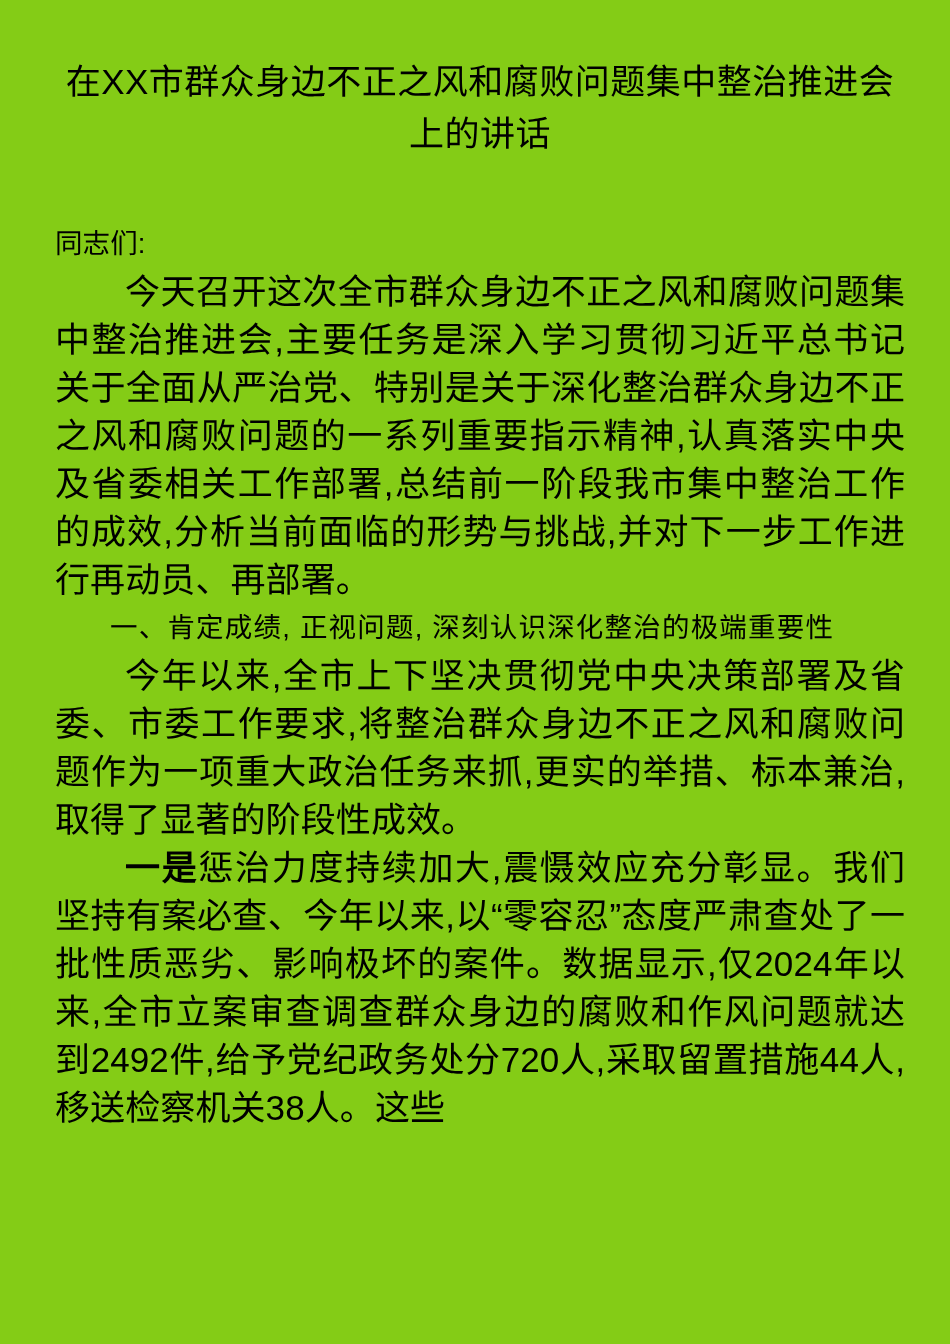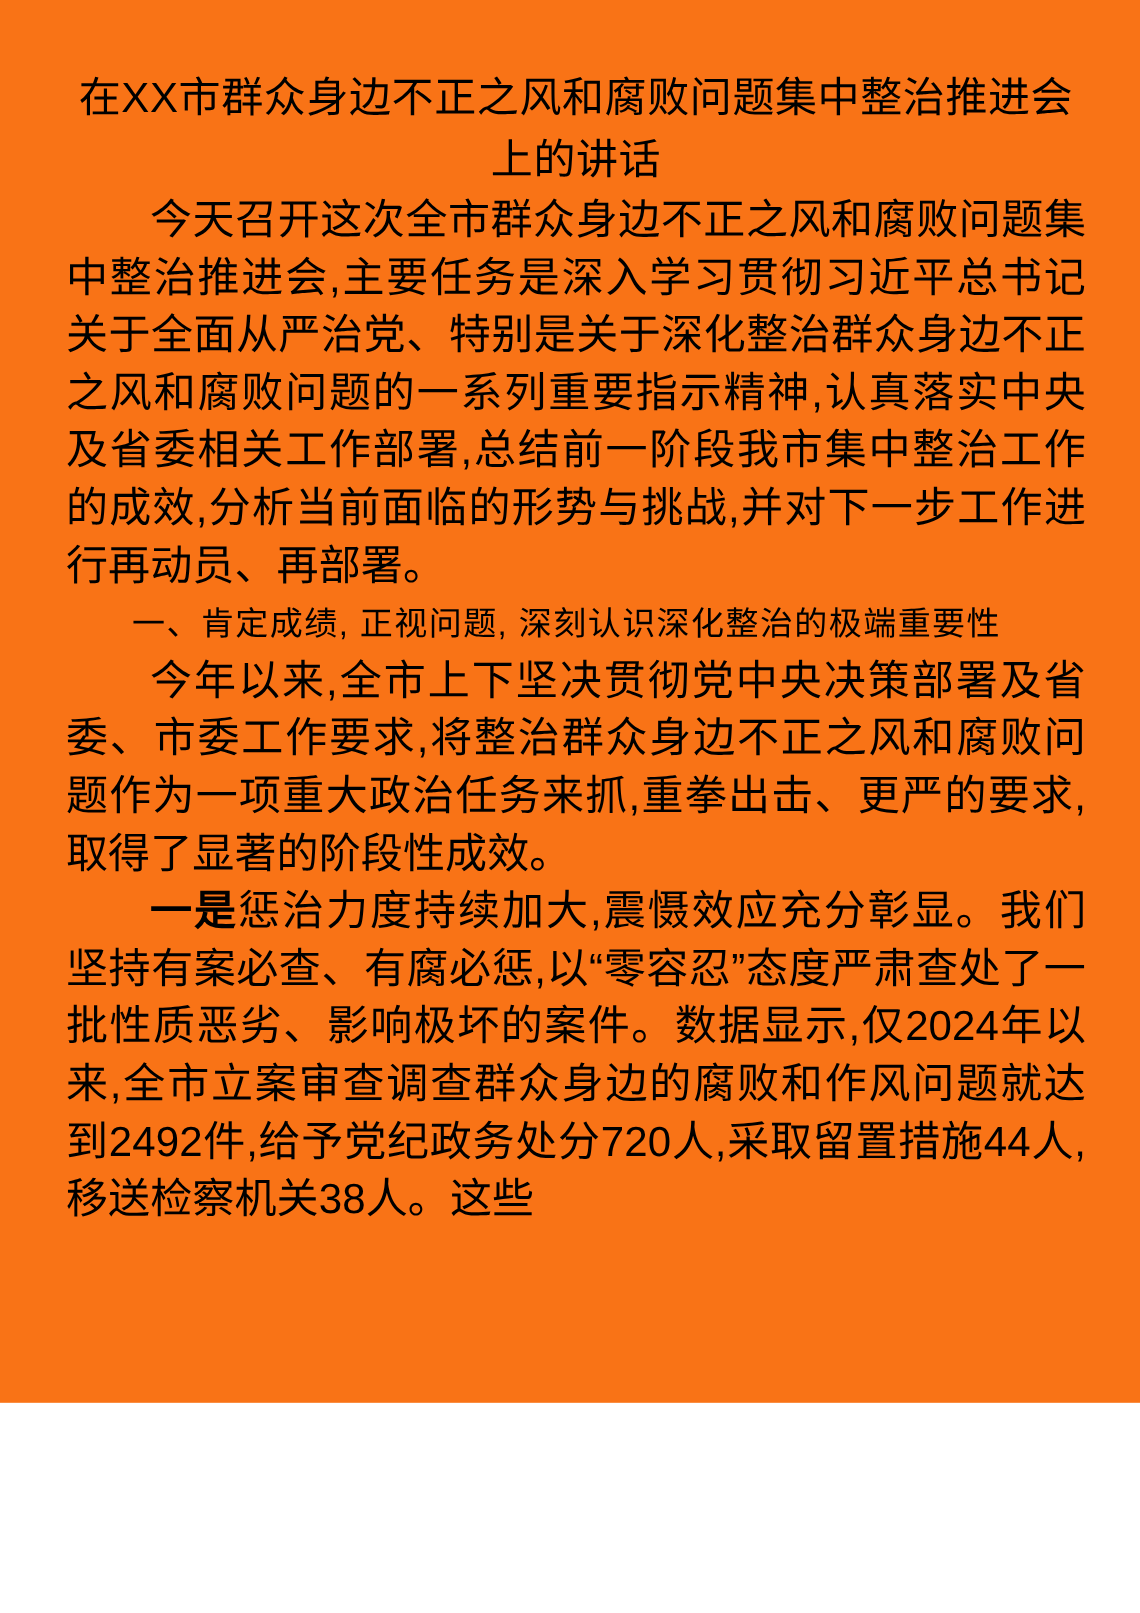--- a/index.html
+++ b/index.html
@@ -13,23 +13,23 @@
     height: 1344px;
     overflow: hidden;
     font-family: "Liberation Sans", "DejaVu Sans", sans-serif;
     color: #000000;
     -webkit-font-smoothing: antialiased;
   }
 
   .page {
     box-sizing: border-box;
     width: 950px;
-    height: 1169px;
+    height: 1344px;
     padding: 56px 45px 0 55px;
-    background: #f97316;
+    background: #84cc16;
     position: relative;
   }
 
   .doc-title {
     font-size: 35px;
     line-height: 52px;
     font-weight: 500;
     text-align: center;
     letter-spacing: 0.5px;
     margin: 0 0 0 0;
@@ -73,23 +73,24 @@
     margin-top: 0;
   }
 </style>
 </head>
 <body>
 
 <div class="page">
 
   <h1 class="doc-title">在XX市群众身边不正之风和腐败问题集中整治推进会上的讲话</h1>
 
+  <div class="salutation">同志们:</div>
 
   <p class="body-text first-para">今天召开这次全市群众身边不正之风和腐败问题集中整治推进会,主要任务是深入学习贯彻习近平总书记关于全面从严治党、特别是关于深化整治群众身边不正之风和腐败问题的一系列重要指示精神,认真落实中央及省委相关工作部署,总结前一阶段我市集中整治工作的成效,分析当前面临的形势与挑战,并对下一步工作进行再动员、再部署。</p>
 
 
   <p class="section-heading">一、肯定成绩, 正视问题, 深刻认识深化整治的极端重要性</p>
 
-  <p class="body-text">今年以来,全市上下坚决贯彻党中央决策部署及省委、市委工作要求,将整治群众身边不正之风和腐败问题作为一项重大政治任务来抓,重拳出击、更严的要求,取得了显著的阶段性成效。</p>
+  <p class="body-text">今年以来,全市上下坚决贯彻党中央决策部署及省委、市委工作要求,将整治群众身边不正之风和腐败问题作为一项重大政治任务来抓,更实的举措、标本兼治,取得了显著的阶段性成效。</p>
 
-  <p class="body-text"><span class="lead">一是</span><span>惩治力度持续加大,震慑效应充分彰显。我们坚持有案必查、有腐必惩,以“零容忍”态度严肃查处了一批性质恶劣、影响极坏的案件。数据显示,仅2024年以来,全市立案审查调查群众身边的腐败和作风问题就达到2492件,给予党纪政务处分720人,采取留置措施44人,移送检察机关38人。这些</span></p>
+  <p class="body-text"><span class="lead">一是</span><span>惩治力度持续加大,震慑效应充分彰显。我们坚持有案必查、今年以来,以“零容忍”态度严肃查处了一批性质恶劣、影响极坏的案件。数据显示,仅2024年以来,全市立案审查调查群众身边的腐败和作风问题就达到2492件,给予党纪政务处分720人,采取留置措施44人,移送检察机关38人。这些</span></p>
 
 </div>
 
 </body></html>

